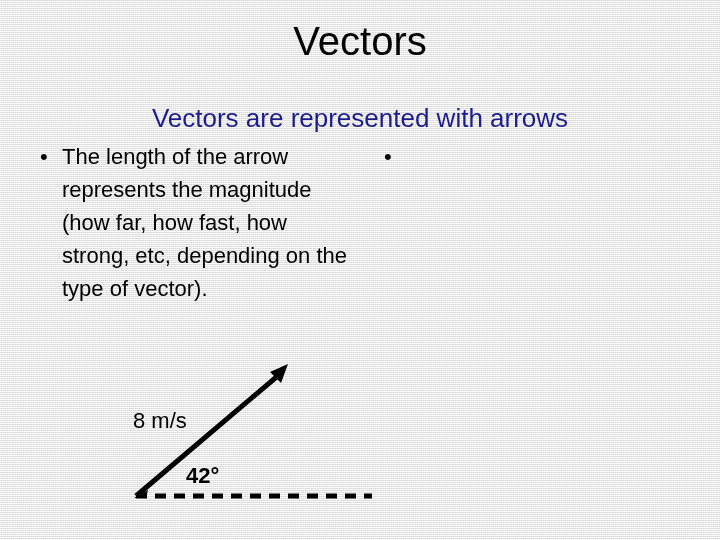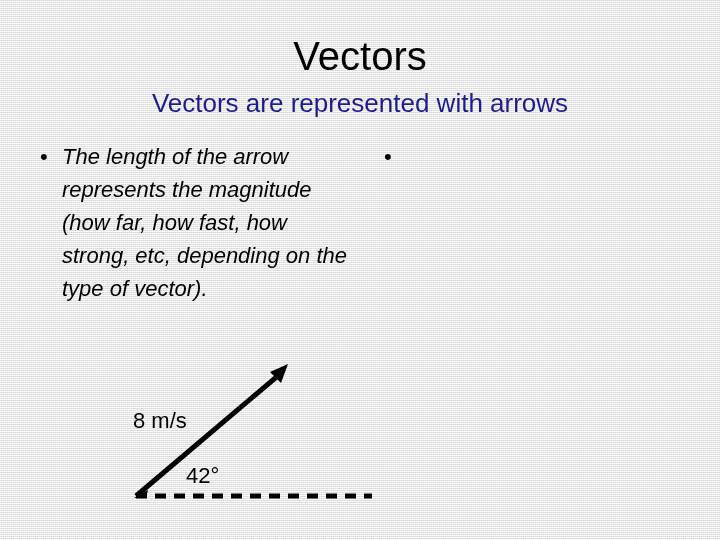--- a/index.html
+++ b/index.html
@@ -48,34 +48,34 @@
     z-index: 0;
   }
 
   .layer {
     position: absolute;
     z-index: 2;
   }
 
   
   #title {
-    top: 33px;
+    top: 18px;
     left: 0;
     width: 720px;
     text-align: center;
     font-size: 40px;
     line-height: 46px;
     color: #000000;
     letter-spacing: 0px;
     white-space: nowrap;
   }
 
   
   #subtitle {
-    top: 87px;
+    top: 102px;
     left: 0;
     width: 720px;
     text-align: center;
     font-size: 26px;
     line-height: 32px;
     color: #1c1c8c;
     white-space: nowrap;
   }
 
   
@@ -108,21 +108,20 @@
     line-height: 33px;
     color: #000000;
     text-align: left;
   }
   .bullet-text {
     flex: 1 1 auto;
     font-size: 22px;
     line-height: 33px;
     color: #000000;
     white-space: pre-wrap;
-    font-style: italic;
   }
   #column-left .bullet-text  { max-width: 290px; }
   #column-right .bullet-text { max-width: 288px; }
 
   
   #vector-diagram {
     top: 350px;
     left: 110px;
     width: 300px;
     height: 180px;
@@ -133,21 +132,21 @@
   }
   .diagram-label {
     position: absolute;
     font-size: 22px;
     line-height: 26px;
     color: #000000;
     white-space: nowrap;
     z-index: 4;
   }
   #magnitude-label { top: 408px; left: 133px; }
-  #angle-label     { top: 463px; left: 186px; }
+  #angle-label     { top: 463px; left: 186px; font-weight: bold; }
 </style>
 </head>
 <body>
 
 <div id="slide">
 
   <div id="slide-texture"></div>
 
   <div class="layer" id="title">Vectors</div>
 

